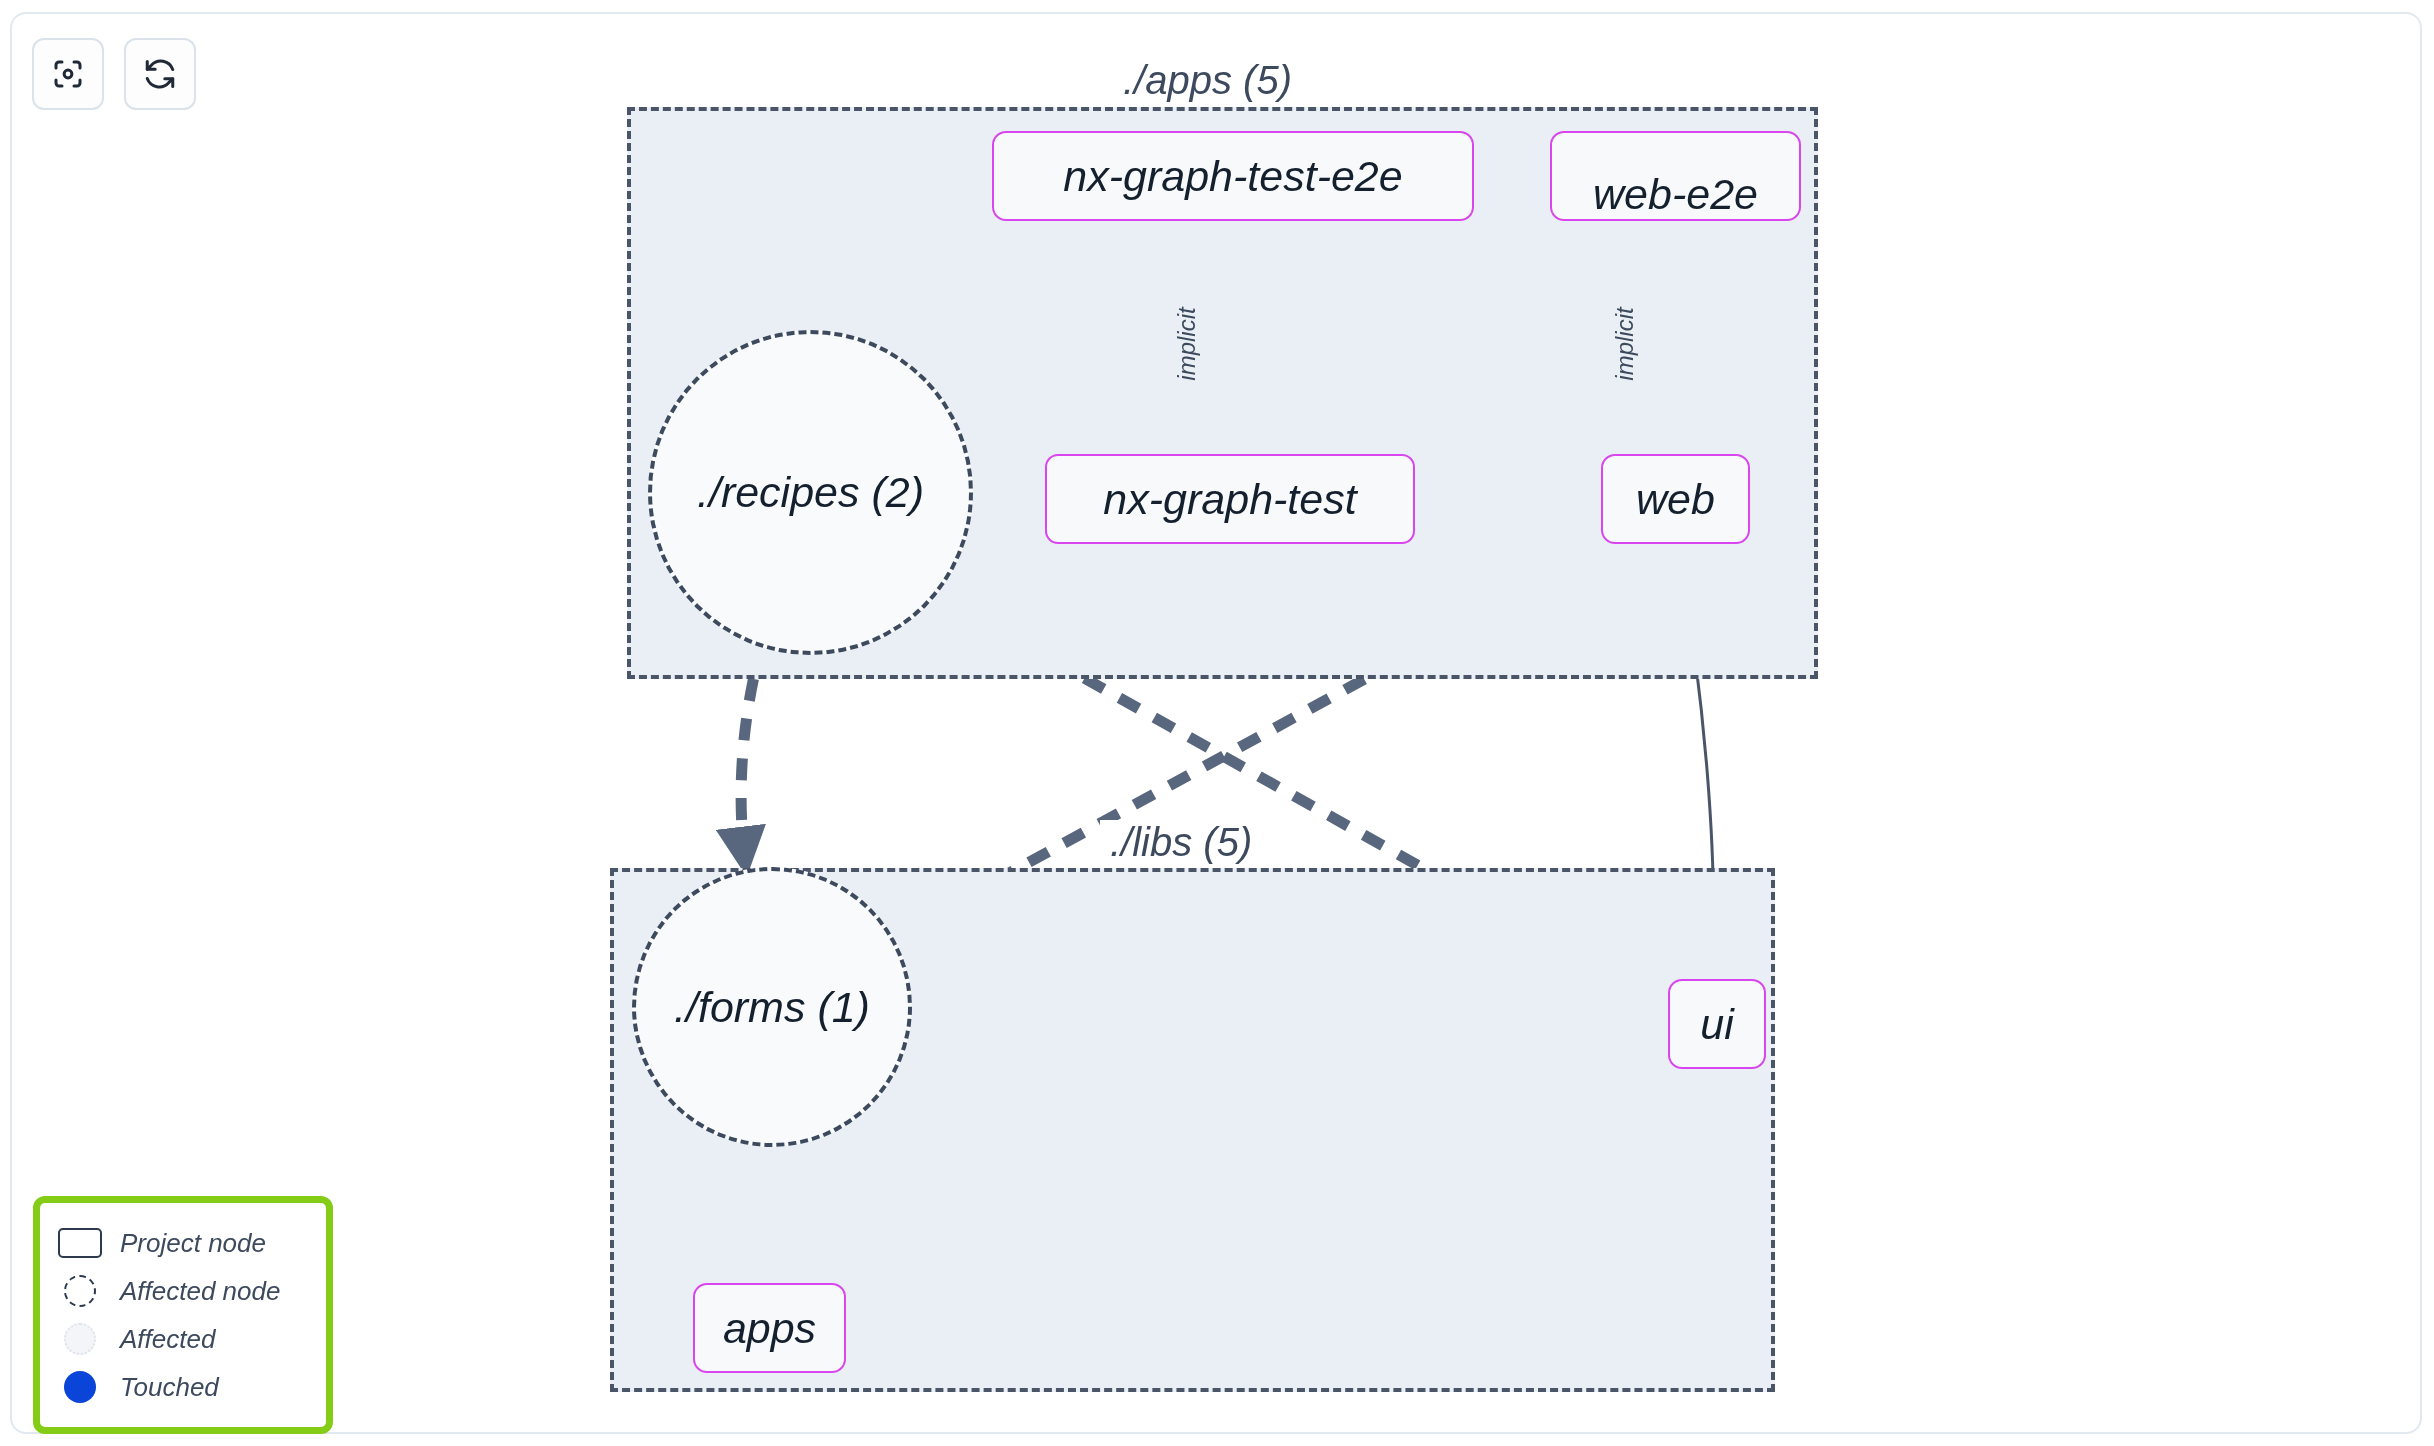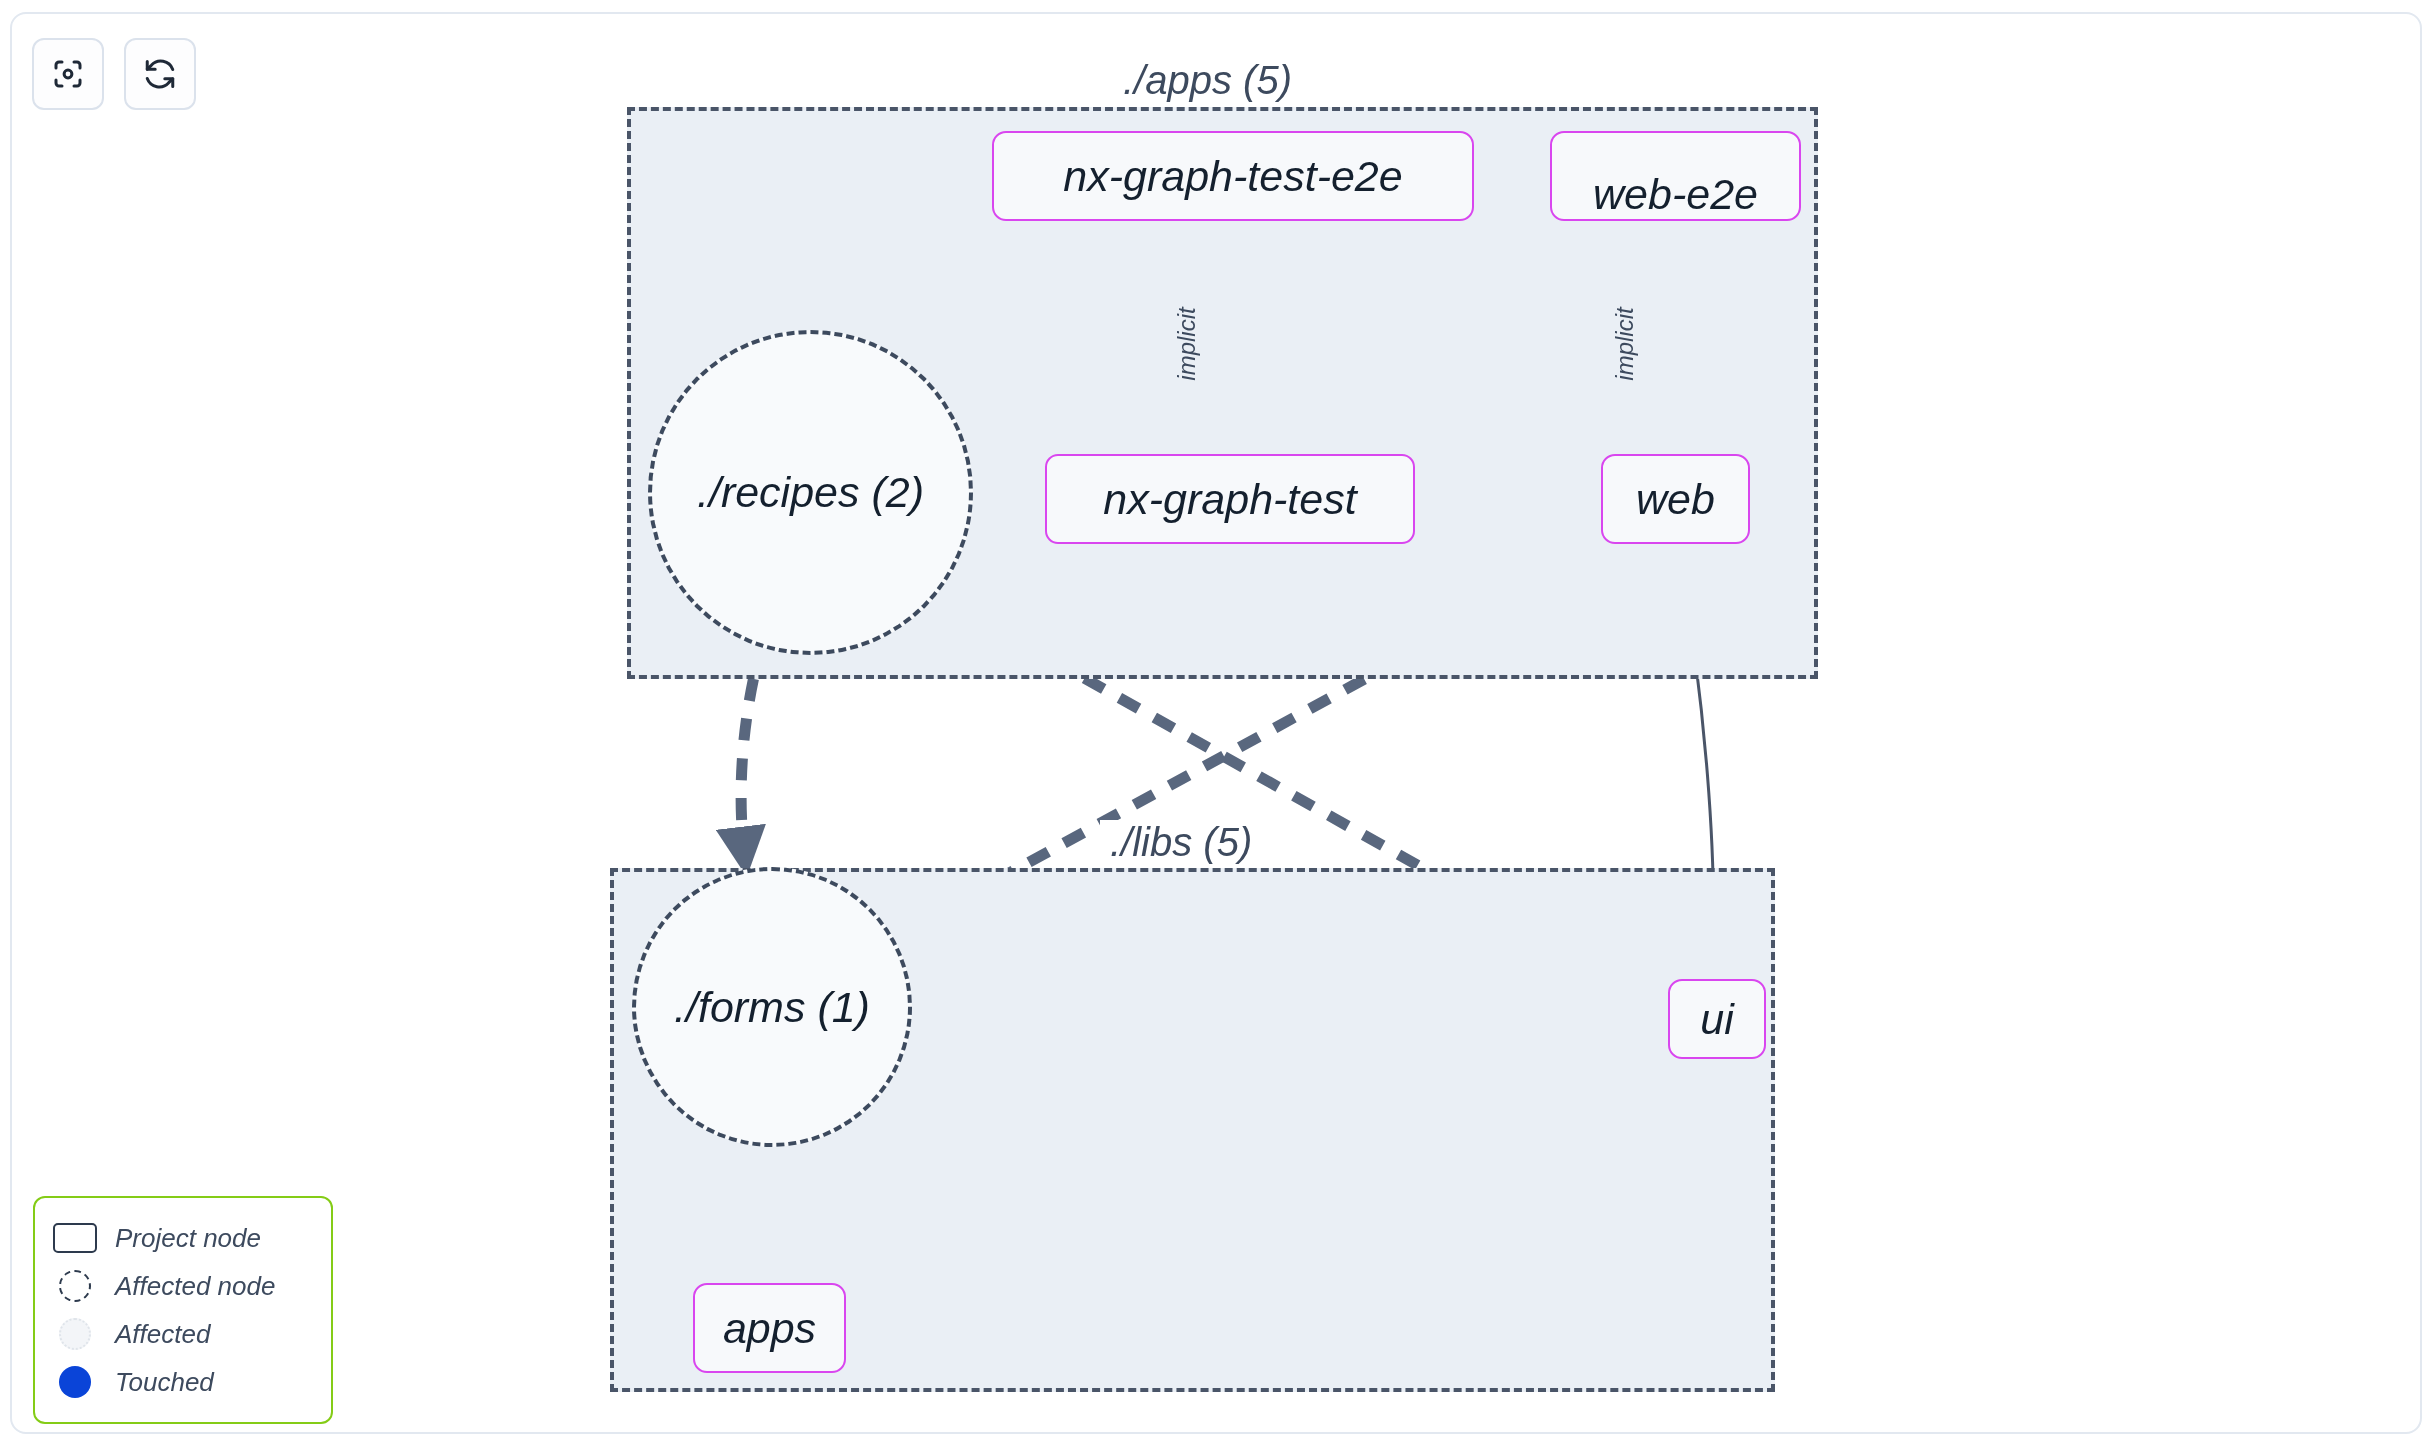--- a/index.html
+++ b/index.html
@@ -122,21 +122,21 @@
     white-space: nowrap;
     pointer-events: none;
   }
 
   
   .legend {
     position: absolute;
     left: 33px;
     top: 1196px;
     width: 300px;
-    border: 2px solid #84cc16;
+    border: 7px solid #84cc16;
     border-radius: 12px;
     background: #ffffff;
     padding: 16px 18px;
     box-sizing: border-box;
     z-index: 40;
   }
   .legend-row {
     display: flex;
     align-items: center;
     height: 48px;
@@ -266,21 +266,21 @@
   </div>
 
   <div class="node" style="left:1045px; top:454px; width:370px; height:90px;border-radius:13px;">
     <span>nx-graph-test</span>
   </div>
 
   <div class="node" style="left:1601px; top:454px; width:149px; height:90px;">
     <span>web</span>
   </div>
 
-  <div class="node" style="left:1668px; top:979px; width:98px; height:80px;">
+  <div class="node" style="left:1668px; top:979px; width:98px; height:90px;">
     <span>ui</span>
   </div>
 
   <div class="node" style="left:693px; top:1283px; width:153px; height:90px;">
     <span>apps</span>
   </div>
 
   <div class="legend">
     <div class="legend-row">
       <span class="sw">

